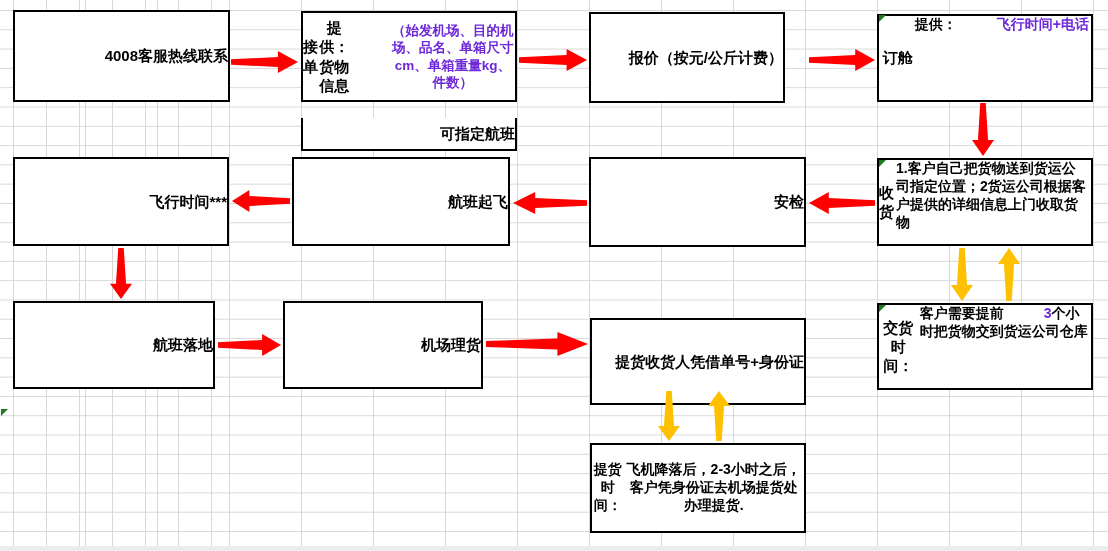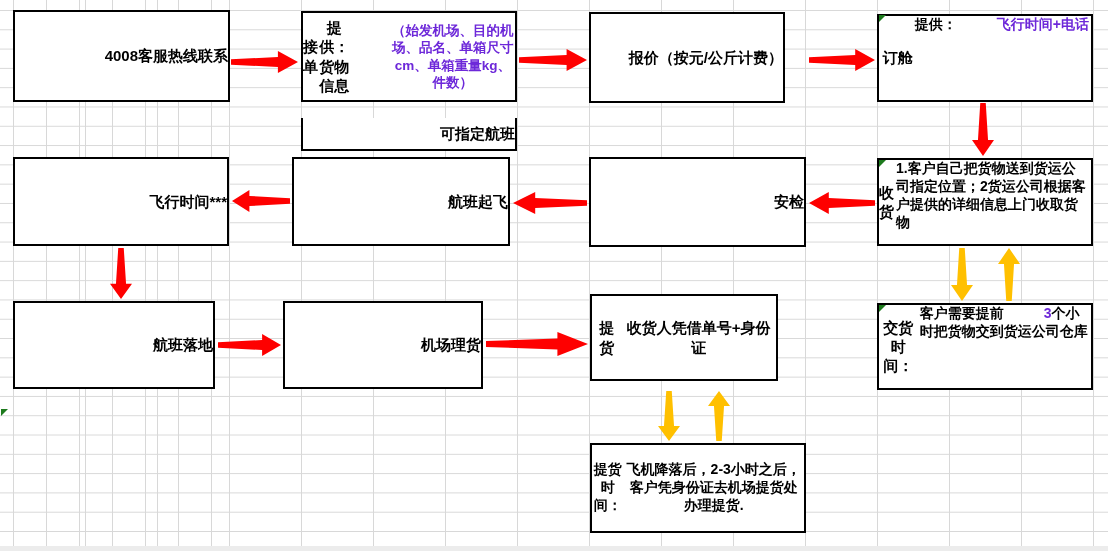--- a/index.html
+++ b/index.html
@@ -84,21 +84,21 @@
   </div>
 
   <div class="box t15" style="left:283px;top:301px;width:200px;height:88px">
     <div>机场理货</div>
   </div>
 
   <div class="box t15" style="left:13px;top:301px;width:202px;height:88px">
     <div>航班落地</div>
   </div>
 
-  <div class="box" style="left:590px;top:294px;width:188px;height:87px">
+  <div class="box" style="left:590px;top:318px;width:216px;height:87px">
     <div class="t15">提货</div>
     <div class="t15">收货人凭借单号+身份证</div>
   </div>
 
   <div class="box" style="left:877px;top:303px;width:216px;height:87px">
     <div class="t15">交货时间：</div>
     <div class="t14 body-left"><span>客户需要提前</span><span class="red">3</span><span>个小时把货物交到货运公司仓库</span></div>
   </div>
 
   <div class="box" style="left:590px;top:443px;width:216px;height:90px">

